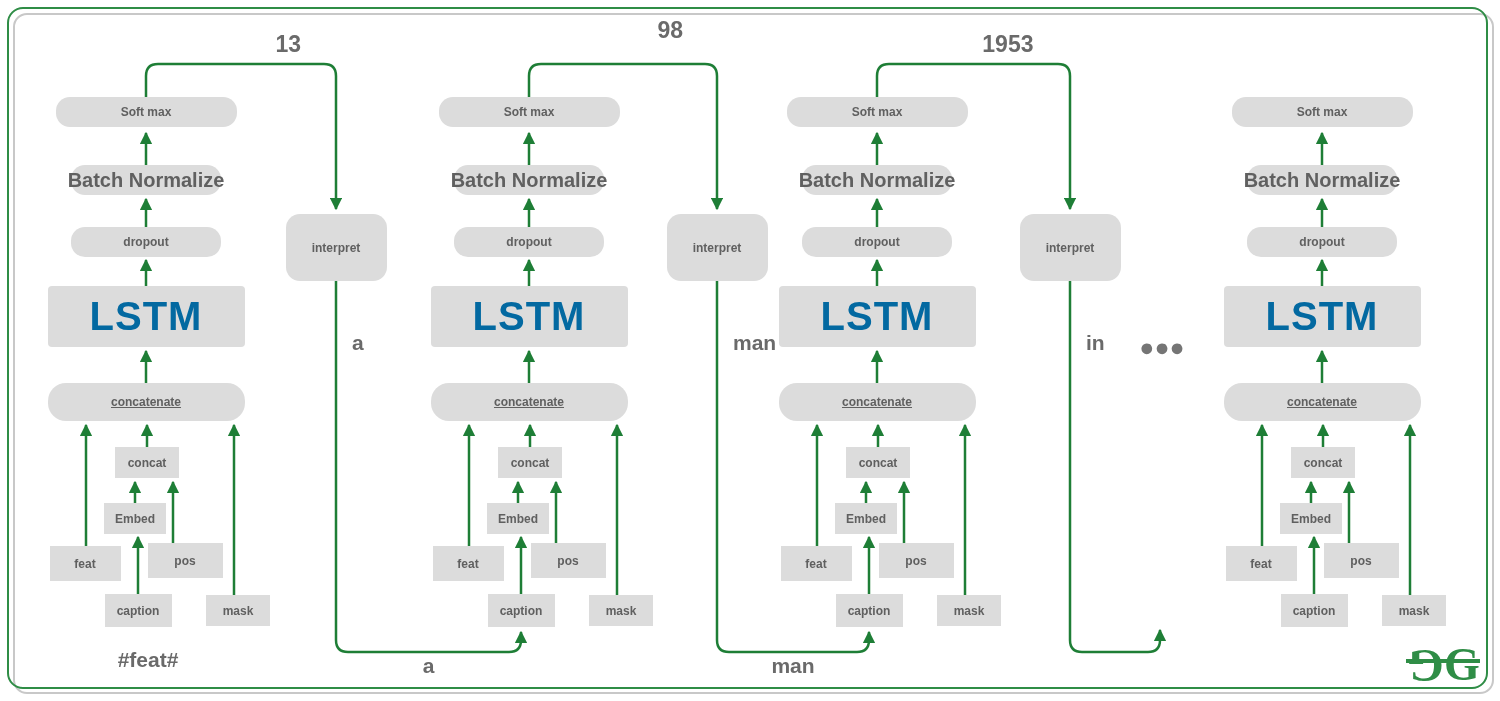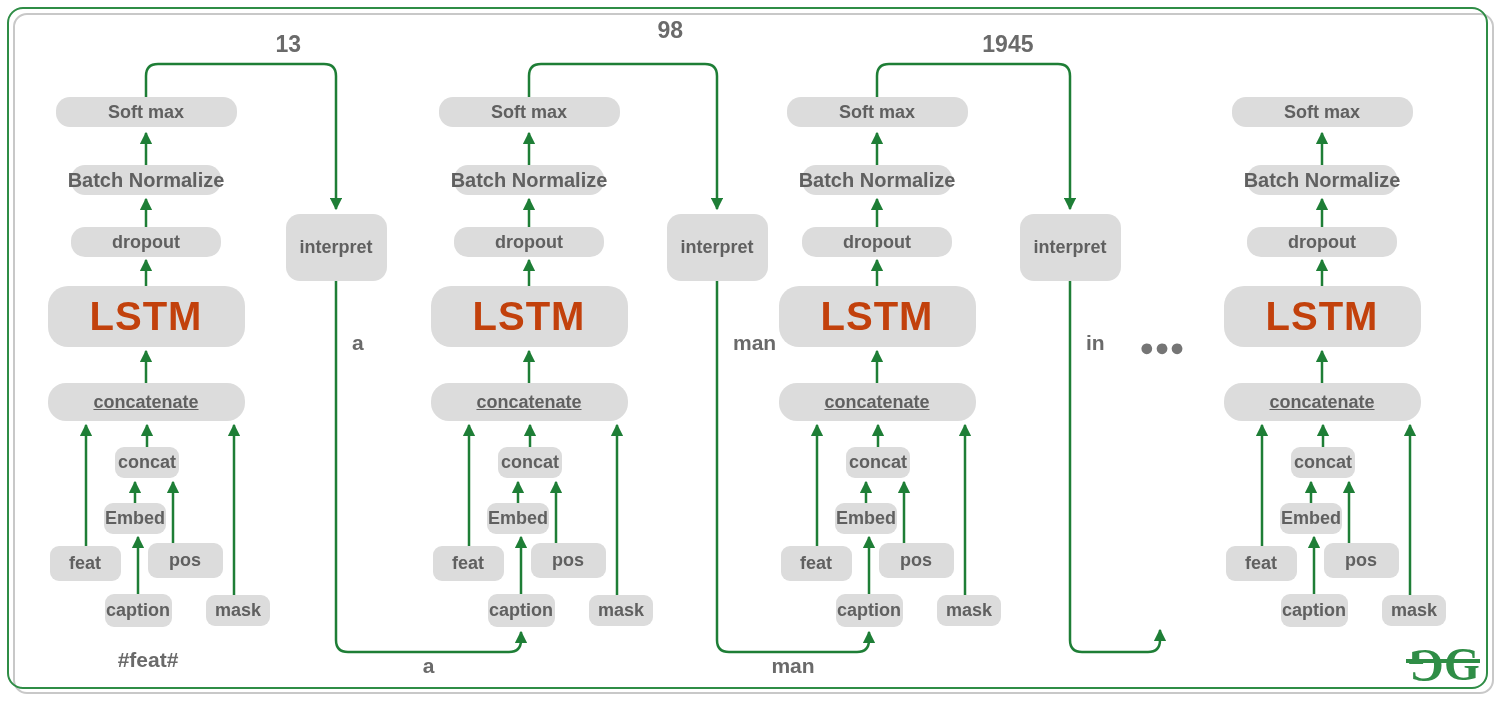--- a/index.html
+++ b/index.html
@@ -11,26 +11,26 @@
   }
   .frame{position:absolute;box-sizing:border-box;pointer-events:none;}
   .frame.gray{left:13px;top:13px;width:1481px;height:681px;border:2px solid var(--fgray);border-radius:14px;}
   .frame.green{left:7px;top:7px;width:1481px;height:682px;border:2.5px solid var(--fgreen);border-radius:16px;}
   #wires{position:absolute;left:0;top:0;}
   .wire{fill:none;stroke:var(--green);stroke-width:2.5px;marker-end:url(#ah);}
   #ah-tri{fill:var(--green);}
   .box{
     position:absolute;background:var(--node-fill);border-radius:14px;
     display:flex;align-items:center;justify-content:center;
-    font-weight:bold;font-size:18px;color:var(--node-text);white-space:nowrap;
+    font-weight:bold;font-size:12px;color:var(--node-text);white-space:nowrap;
   }
-  .box.r12{border-radius:9px;}
+  .box.r12{border-radius:0;}
   .box.r18{border-radius:18px;text-decoration:underline;}
   .box.bn{font-size:20px;}
-  .box.lstm{border-radius:20px;font-size:40px;color:#c2410c;letter-spacing:1px;}
+  .box.lstm{border-radius:4px;font-size:40px;color:#0369a1;letter-spacing:1px;}
   .lbl{position:absolute;font-weight:bold;color:var(--ann);text-align:center;white-space:nowrap;}
   .lbl.num{font-size:23px;text-align:right;}
   .lbl.word{font-size:21px;}
   .lbl.word-left{font-size:21px;text-align:left;}
   .lbl.dots{font-size:25px;color:#757575;letter-spacing:0px;}
   .gfg-logo{
     position:absolute;left:1408px;top:645px;width:72px;height:46px;
     font-family:"Liberation Serif",serif;font-weight:bold;font-size:46px;
     color:var(--logo);line-height:40px;text-align:center;
   }
@@ -143,21 +143,21 @@
       <div class="box r12" style="left: 1382px; top: 595px; width: 64px; height: 31px;">mask</div>
       <div class="box" style="left: 285.5px; top: 214px; width: 101px; height: 67px;">interpret</div>
       <div class="lbl num" style="left: 181px; top: 31px; width: 120px;">13</div>
       <div class="lbl word-left" style="left: 352px; top: 331px;">a</div>
       <div class="lbl word" style="left: 368.5px; top: 654px; width: 120px;">a</div>
       <div class="box" style="left: 666.5px; top: 214px; width: 101px; height: 67px;">interpret</div>
       <div class="lbl num" style="left: 563px; top: 17px; width: 120px;">98</div>
       <div class="lbl word-left" style="left: 733px; top: 331px;">man</div>
       <div class="lbl word" style="left: 733px; top: 654px; width: 120px;">man</div>
       <div class="box" style="left: 1019.5px; top: 214px; width: 101px; height: 67px;">interpret</div>
-      <div class="lbl num" style="left: 913.5px; top: 31px; width: 120px;">1945</div>
+      <div class="lbl num" style="left: 913.5px; top: 31px; width: 120px;">1953</div>
       <div class="lbl word-left" style="left: 1086px; top: 331px;">in</div>
       <div class="lbl word" style="left: 68px; top: 648px; width: 160px;">#feat#</div>
       <div class="lbl dots" style="left: 1130px; top: 333px; width: 64px;">●●●</div>
     </div>
   <div class="gfg-logo">
     <span class="g-rev">G</span><span>G</span>
     <div class="logo-bar"></div>
   </div>
 </div>
 

